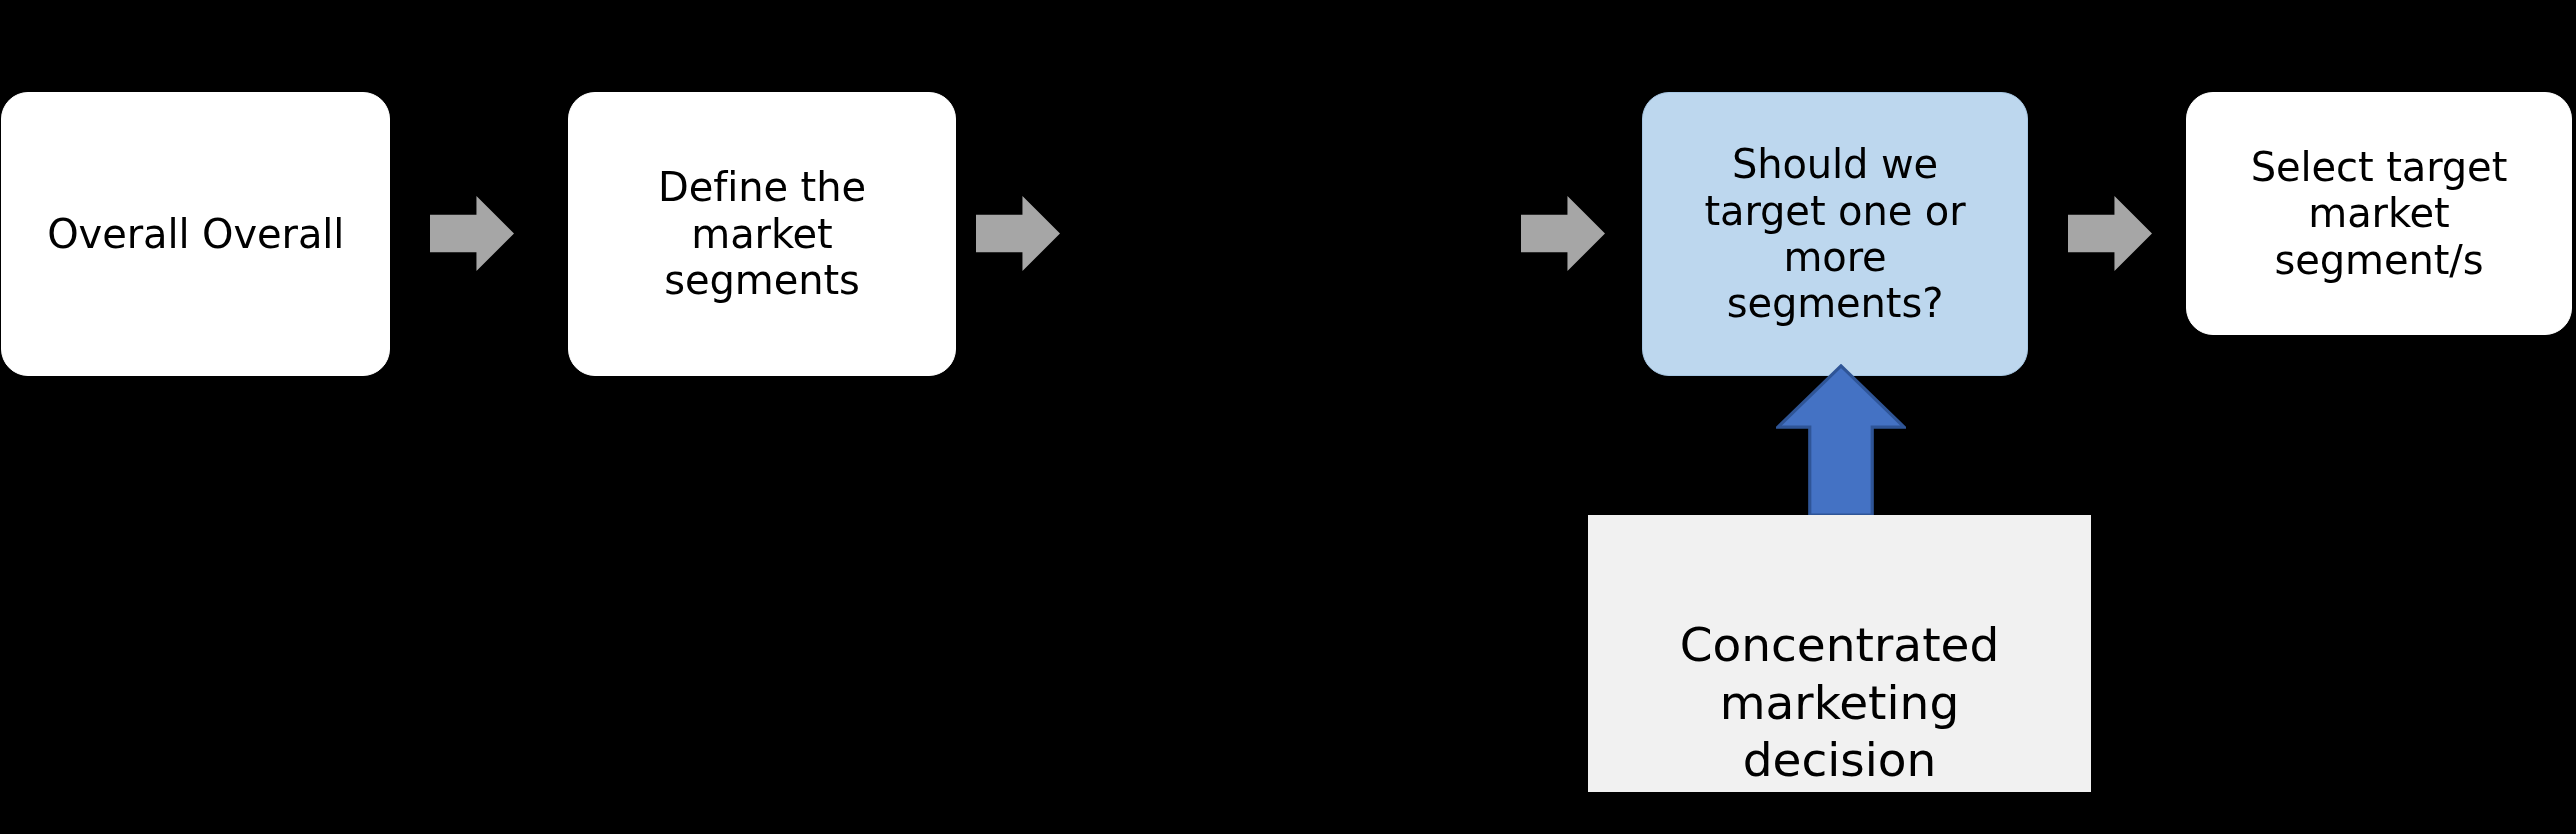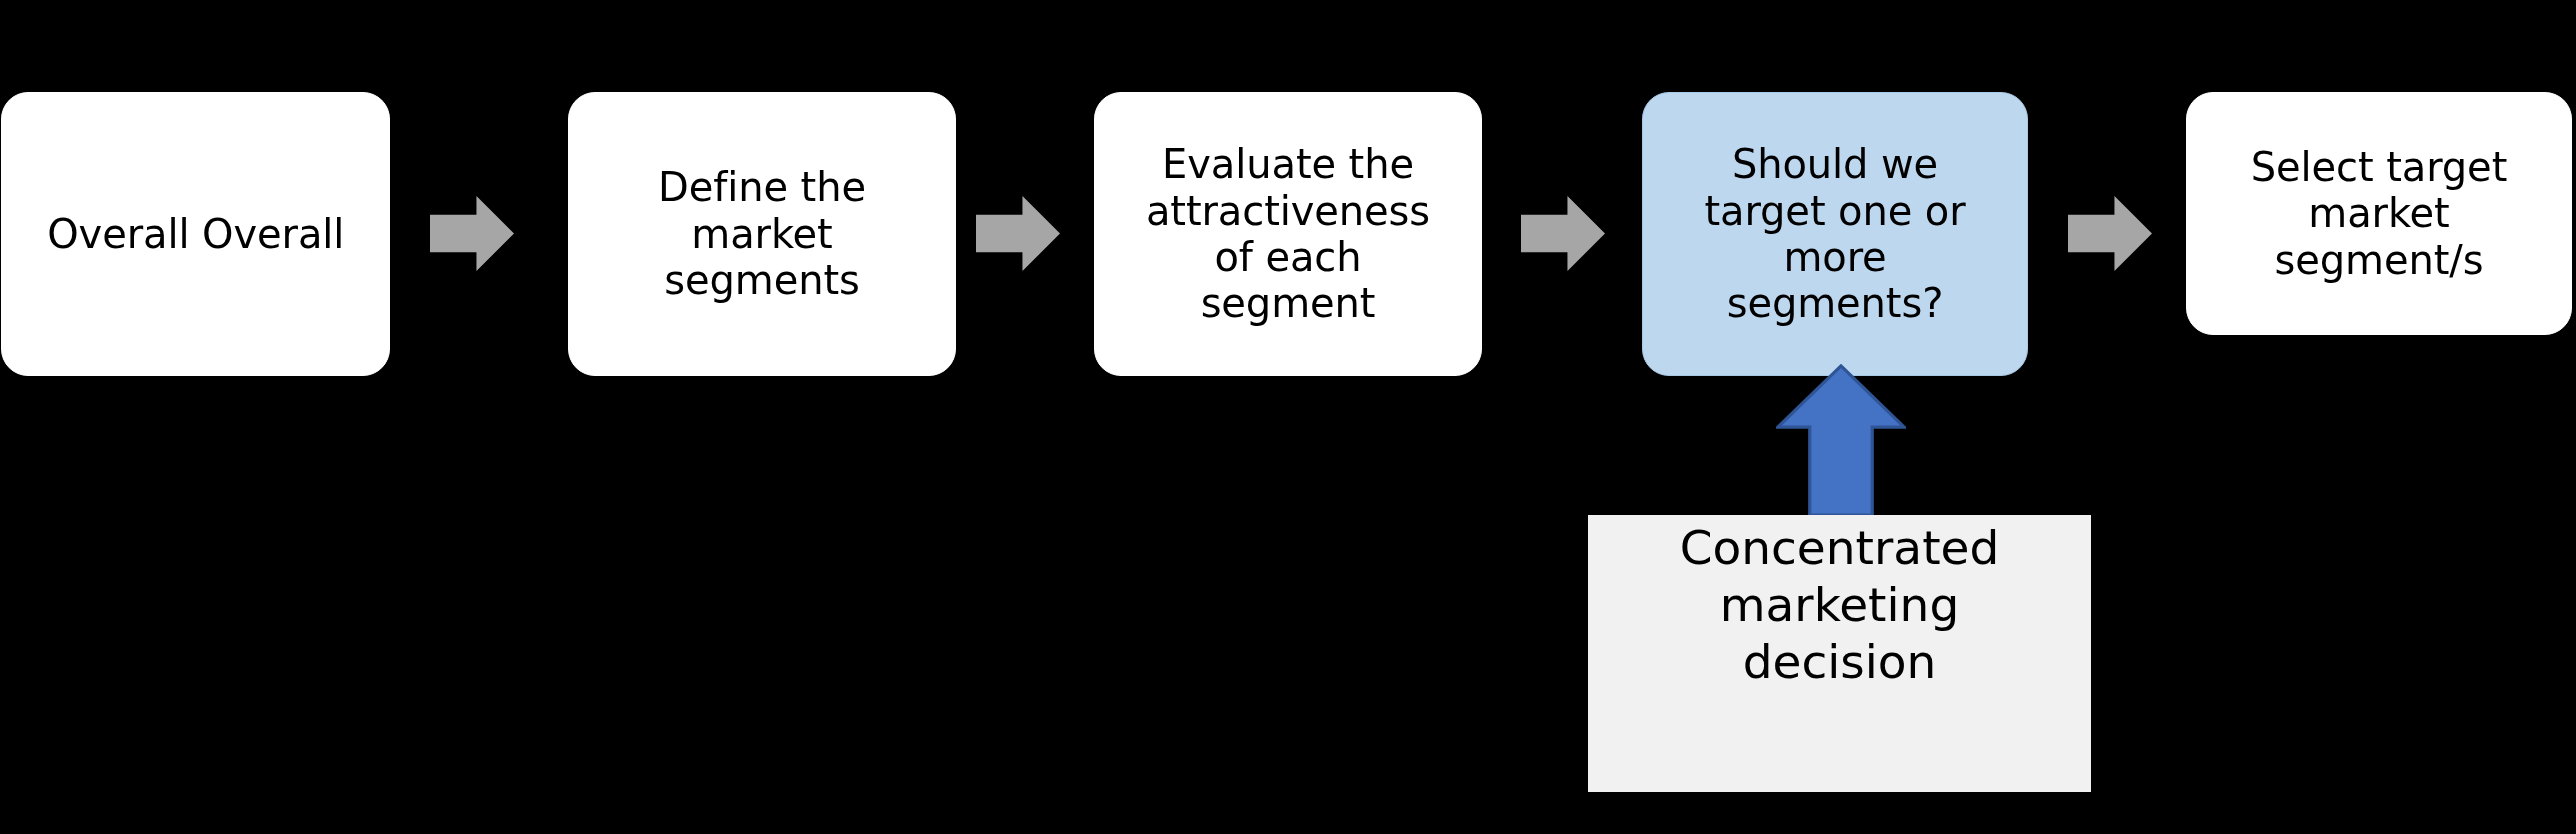--- a/index.html
+++ b/index.html
@@ -62,21 +62,21 @@
   }
   .up-arrow svg { display: block; width: 100%; height: 100%; }
 
   
   .note-box {
     position: absolute;
     box-sizing: border-box;
     background: #f1f1f1;
     border: 0;
     display: flex;
-    align-items: flex-start;
+    align-items: flex-end;
     justify-content: center;
     text-align: center;
     font-size: 47px;
     line-height: 1.22;
     color: #000000;
     padding: 3.8px 9px;
   }
   .note-box .label {
     display: block;
     width: 100%;
@@ -103,26 +103,20 @@
 market
 segments</span>
   </div>
 
   <div class="chev" style="left:976px; top:196px;">
     <svg viewBox="0 0 132 118" preserveAspectRatio="none" aria-hidden="true">
       <polygon points="0,29.5 73,29.5 73,0 132,59 73,118 73,88.5 0,88.5" fill="#a6a6a6"></polygon>
     </svg>
   </div>
 
-  <div class="proc-box white" style="left:1094px; top:92px; width:388px; height:284px;">
-    <span class="label">Evaluate the
-attractiveness
-of each
-segment</span>
-  </div>
 
   <div class="chev" style="left:1521px; top:196px;">
     <svg viewBox="0 0 132 118" preserveAspectRatio="none" aria-hidden="true">
       <polygon points="0,29.5 73,29.5 73,0 132,59 73,118 73,88.5 0,88.5" fill="#a6a6a6"></polygon>
     </svg>
   </div>
 
   <div class="proc-box blue" style="left:1642px; top:92px; width:386px; height:284px;">
     <span class="label">Should we
 target one or

